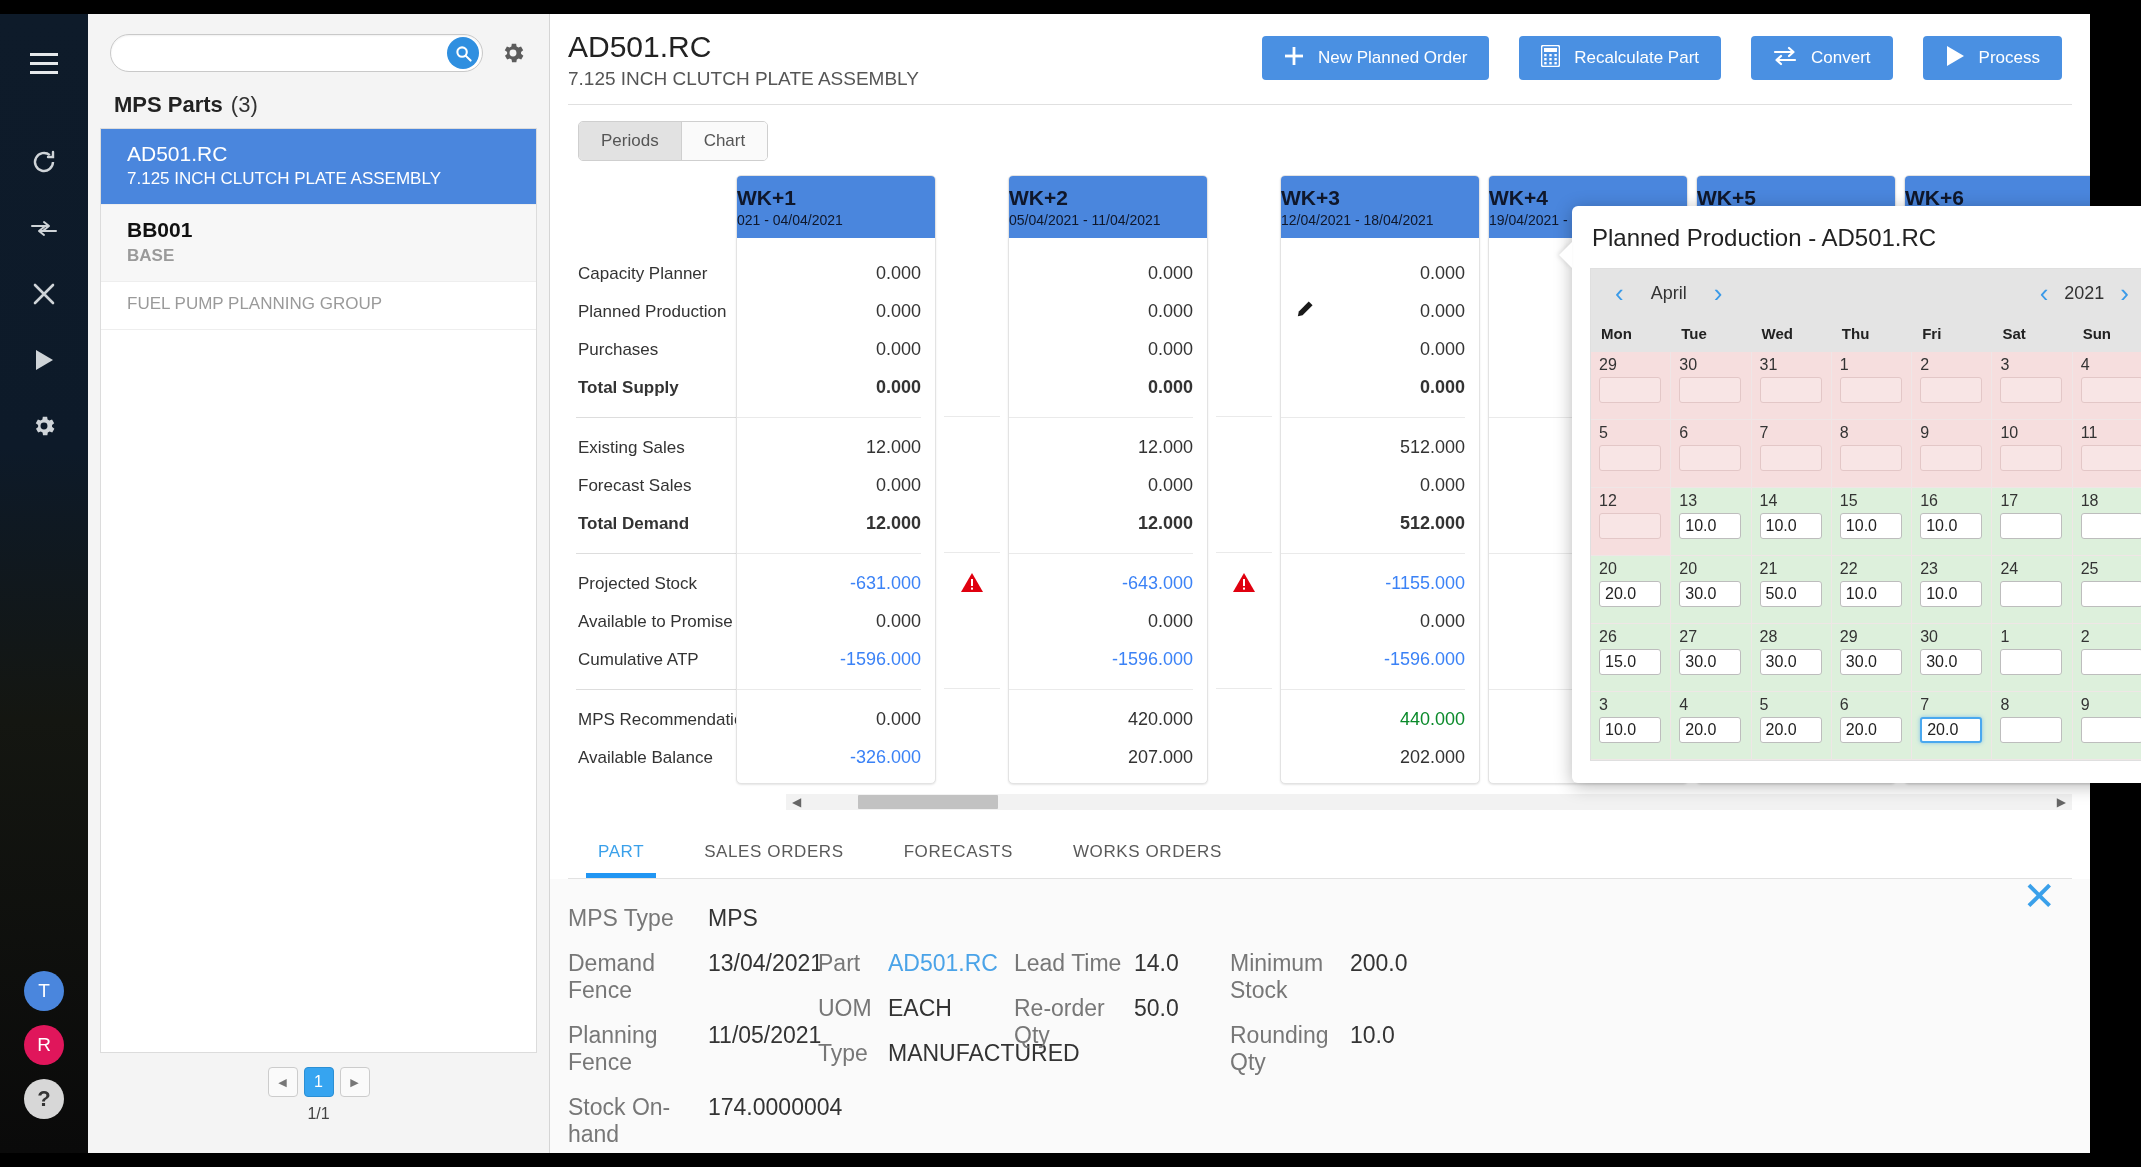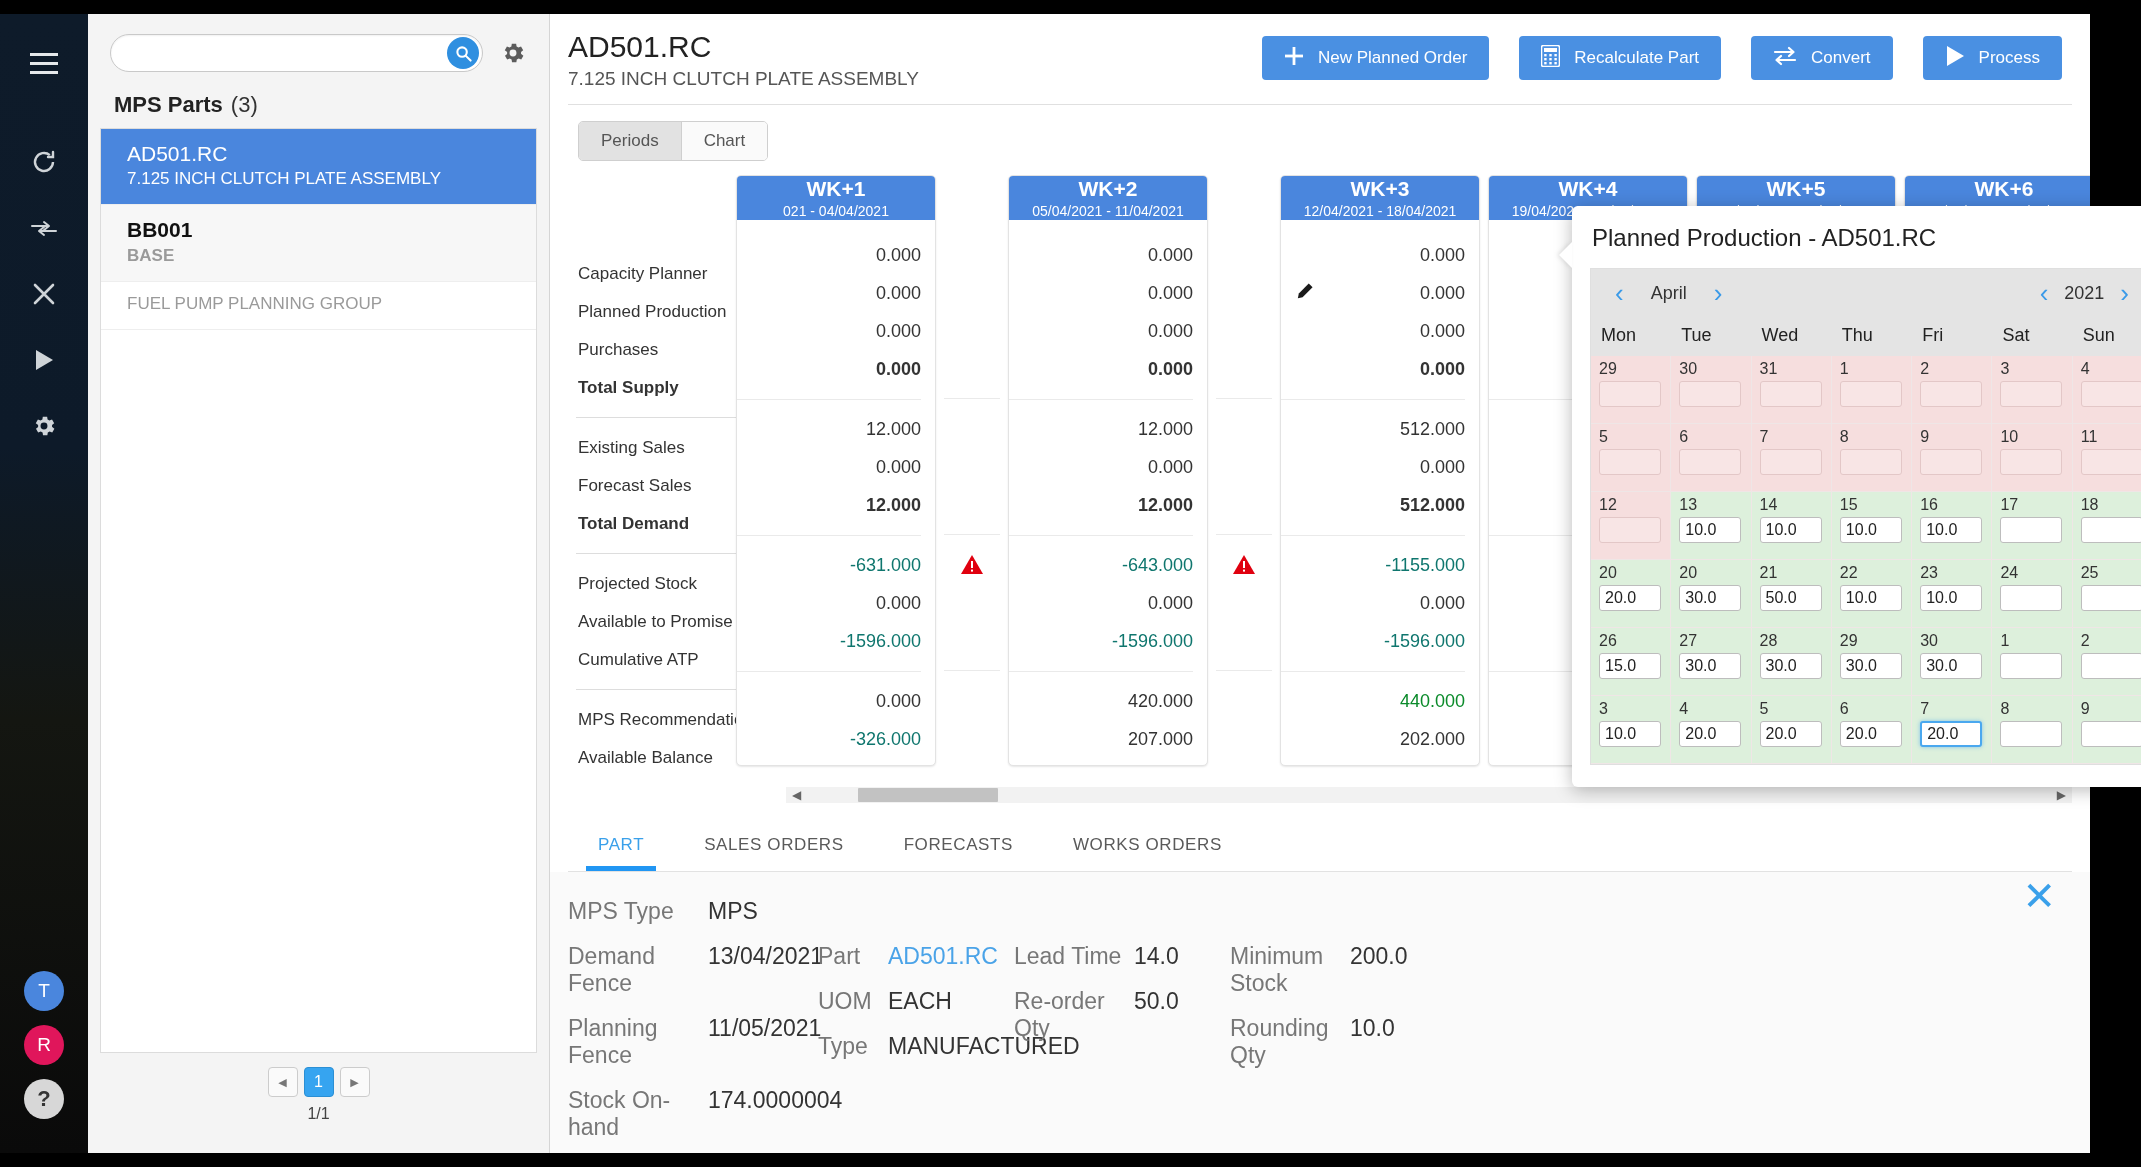--- a/index.html
+++ b/index.html
@@ -116,29 +116,29 @@
   .rl.bold { font-weight: bold; }
   .rl.sep { height: 22px; }
   .rl.sep::after { content:""; display:block; width: 176px; height:1px; background:#ddd; margin-left:-2px; }
   .wk-col {
     flex: 0 0 auto; width: 200px; margin-right: 8px;
     border: 1px solid #e3e3e3; border-radius: 5px; background: #fff;
     box-shadow: 0 1px 2px rgba(0,0,0,.10);
   }
   .wk-col.icon-col { width: 56px; border: none; box-shadow: none; background: transparent; }
   .wk-head {
-    background: #4a86dd; color: #ffffff; border-radius: 4px 4px 0 0;
-    height: 44px; display: flex; flex-direction: column; align-items: center; justify-content: center;
+    background: #4a86dd; color: #0f172a; border-radius: 4px 4px 0 0;
+    height: 62px; display: flex; flex-direction: column; justify-content: center;
   }
   .wk-head .wk-name { font-size: 21px; font-weight: bold; line-height: 1.1; }
   .wk-head .wk-range { font-size: 14px; margin-top: 3px; }
   .wk-body { padding: 17px 0 6px 0; }
   .cell { height: 38px; display: flex; align-items: center; justify-content: flex-end; padding-right: 14px; font-size: 18px; color: #333; }
   .cell.bold { font-weight: bold; }
-  .cell.neg { color: #0f766e; }
+  .cell.neg { color: #3b82f6; }
   .cell.pos-green { color: #0a8a2a; }
   .cell.sep { height: 22px; }
   .cell.sep::after { content:""; display:block; width:100%; height:1px; background:#eaeaea; }
   .icon-col .cell { justify-content: center; padding-right: 0; }
   .hscroll {
     margin: 10px 18px 0 236px; height: 16px; background: #f2f2f2;
     display: flex; align-items: center; position: relative;
   }
   .hscroll .arr { font-size: 12px; color: #666; padding: 0 6px; cursor: pointer; }
   .hscroll .arr.right { margin-left: auto; }
@@ -182,21 +182,21 @@
   .cal { margin: 0 18px 22px 18px; border: 1px solid #dfdfdf; }
   .cal-nav {
     background: #e4e4e4; height: 48px; display: flex; align-items: center;
     padding: 0 14px; font-size: 18px; color: #333;
   }
   .cal-nav .chev { color: #3a9ae8; font-size: 26px; cursor: pointer; padding: 0 10px; line-height: 1; }
   .cal-nav .month { min-width: 70px; text-align: center; }
   .cal-nav .spacer { flex: 1 1 auto; }
   .cal-nav .year { min-width: 52px; text-align: center; }
   .cal-dows { display: grid; grid-template-columns: repeat(7,1fr); background: #e4e4e4; }
-  .dow { padding: 8px 0 10px 10px; font-size: 18px; font-weight: normal; color: #222; }
+  .dow { padding: 8px 0 10px 10px; font-size: 15px; font-weight: bold; color: #222; }
   .cal-grid { display: grid; grid-template-columns: repeat(7,1fr); }
   .day {
     height: 68px; border-right: 1px solid #efe6e6; border-bottom: 1px solid #efe6e6;
     padding: 4px 6px 0 8px; position: relative;
   }
   .day:nth-child(7n) { border-right: none; }
   .day.off { background: #f6dede; }
   .day.on { background: #ddf0dc; }
   .day-num { font-size: 16px; color: #333; }
   .day input {

